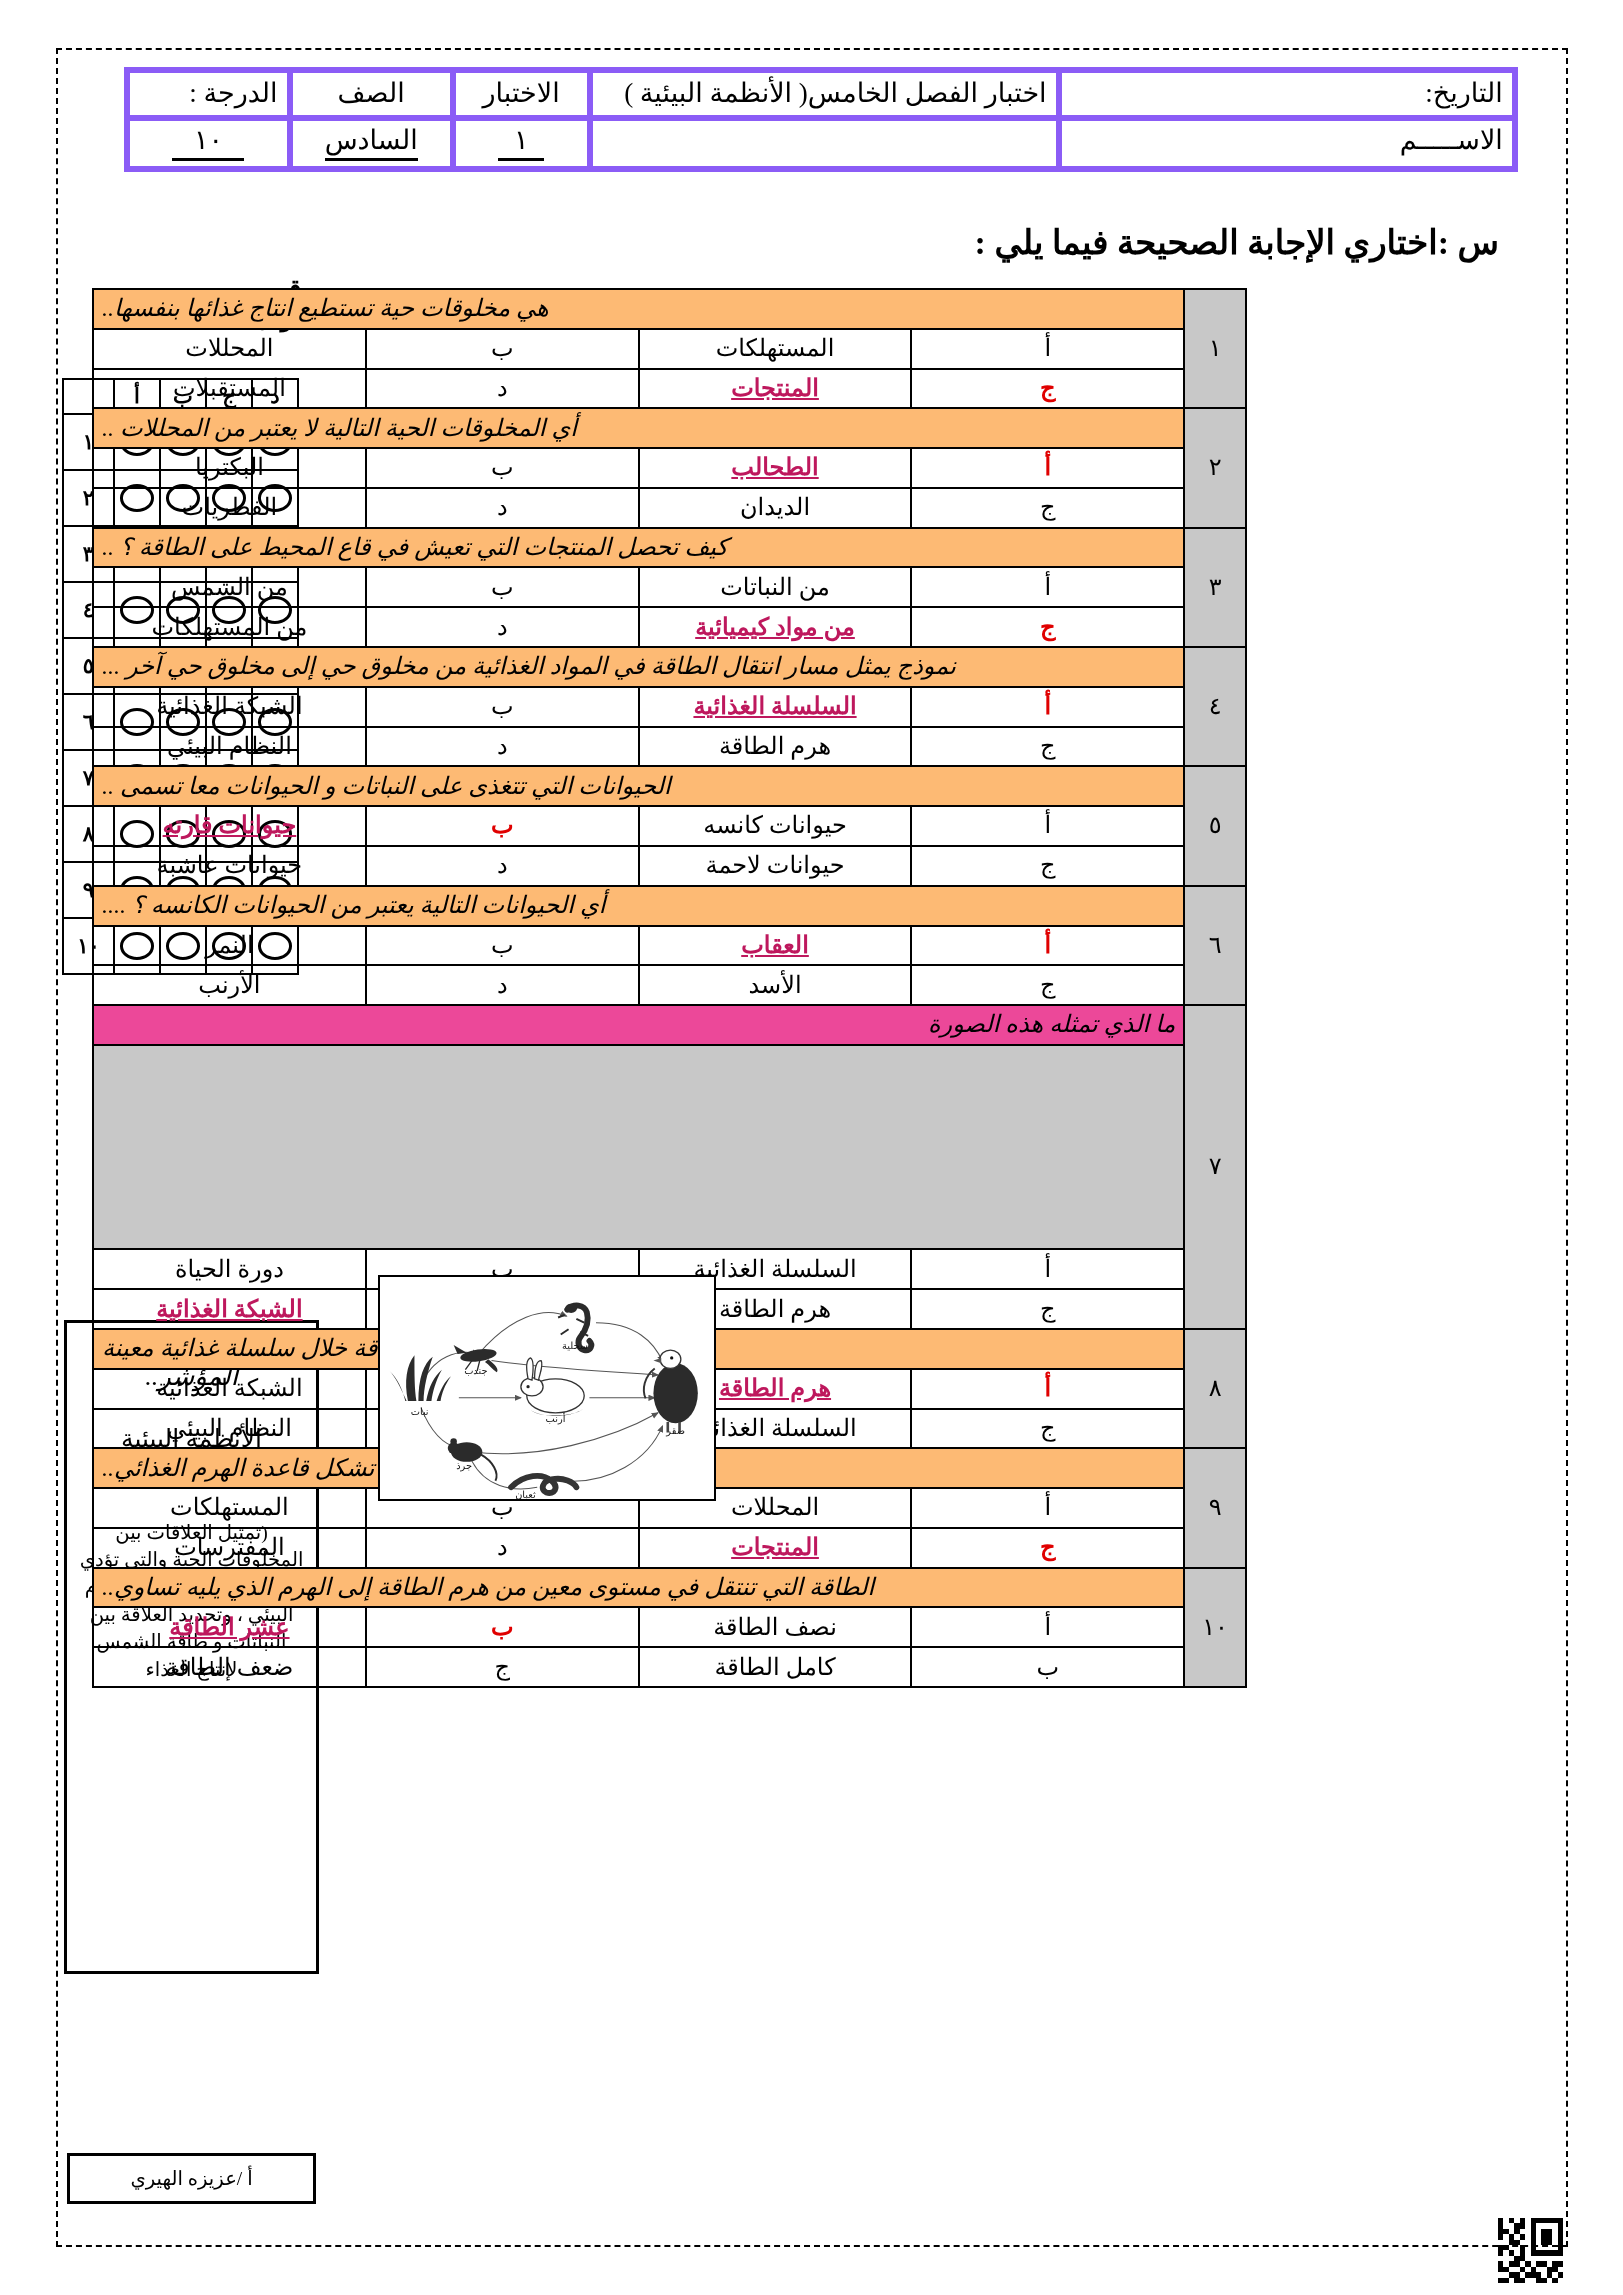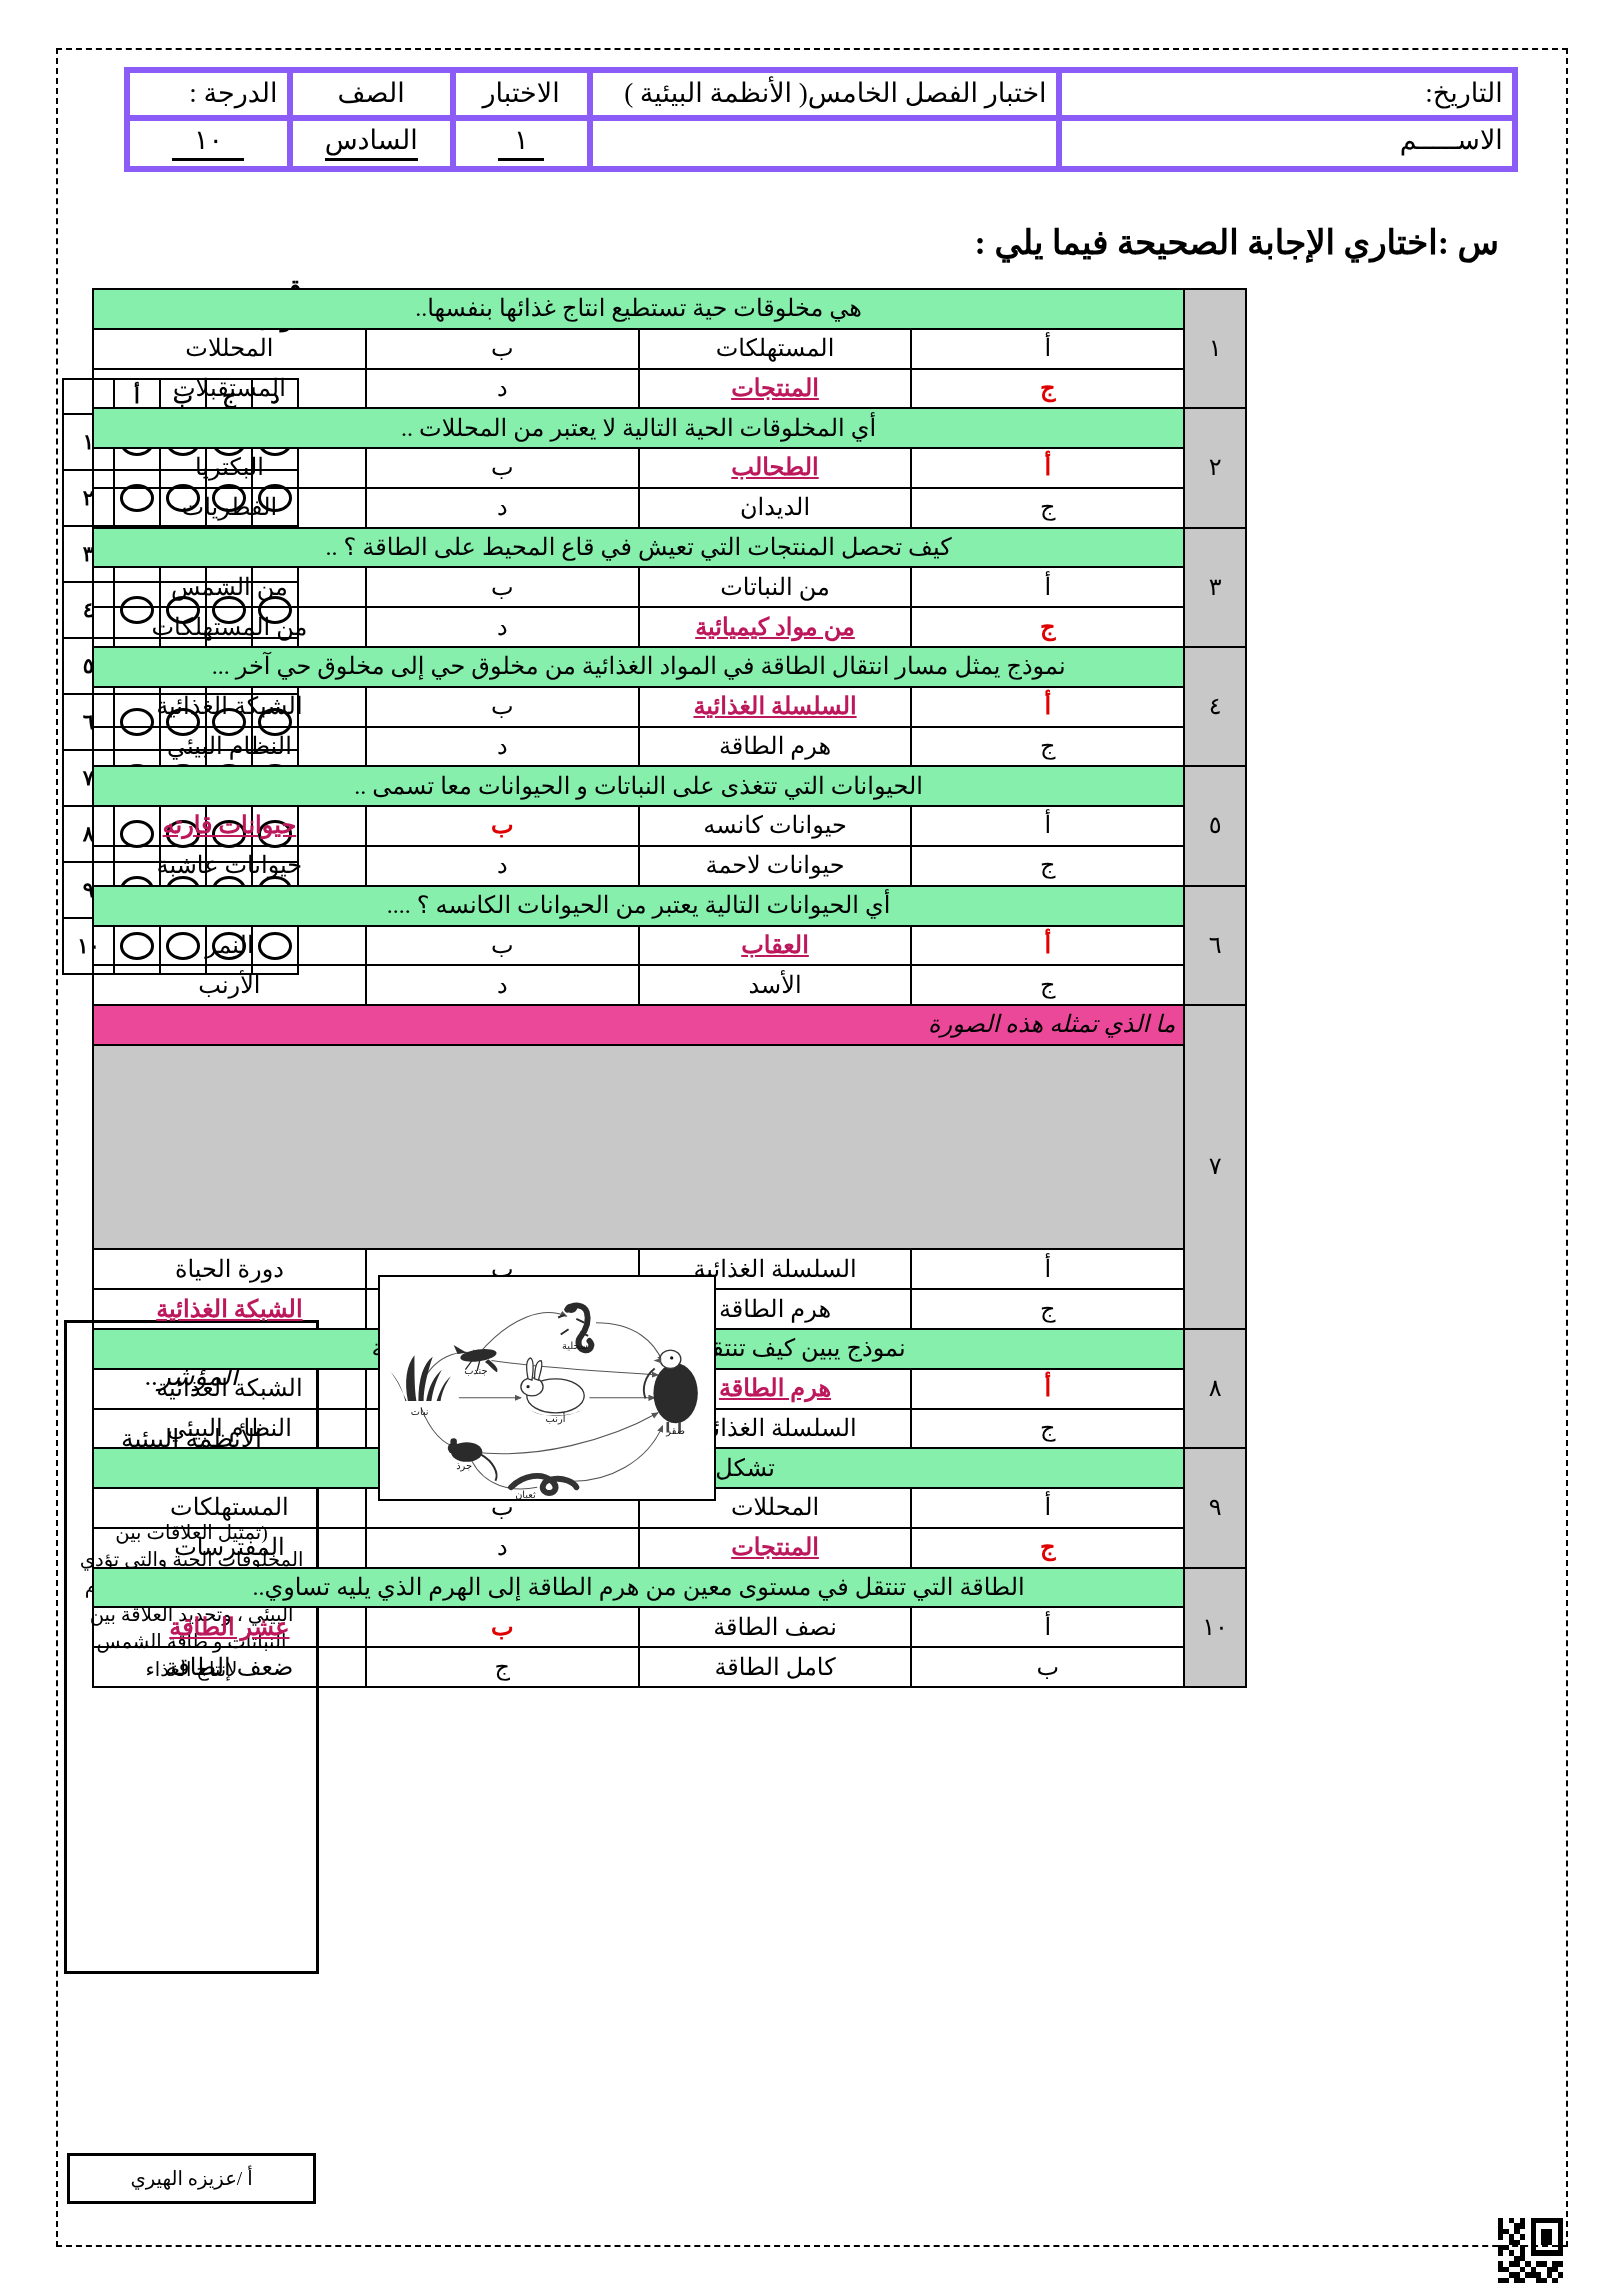--- a/index.html
+++ b/index.html
@@ -89,21 +89,21 @@
   .qwrap{position:absolute;right:376px;top:288px;width:1155px;}
   table.q{border-collapse:collapse;width:100%;table-layout:fixed;direction:rtl;}
   table.q td{
     border:2px solid #000;
     font-size:24px;
     padding:3.3px 7.9px;
     vertical-align:middle;
     line-height:1.3;
   }
   td.qnum{width:44px;text-align:center;background:#c8c8c8;font-size:23px;}
-  td.qtext{background:#86efac;text-align:center;font-size:24px;padding:6.5px 11.8px;}
+  td.qtext{background:#fdba74;text-align:left;font-size:24px;padding:6.5px 11.8px;font-style:italic;}
   td.olabel{width:39px;text-align:center;font-size:22px;}
   td.otext{text-align:center;font-size:23.6px;}
   .ans{color:#be185d;font-weight:bold;text-decoration:underline;}
   .anslbl{color:#e00000;font-weight:bold;}
   td.imgcell{background:#c8c8c8;padding:0;}
   td.q7text{background:#ec4899;font-size:24px;vertical-align:top;padding-top:10.5px;font-style:italic;}
   
   .foodweb{
     position:absolute;left:378px;top:1275px;
     width:334px;height:222px;

